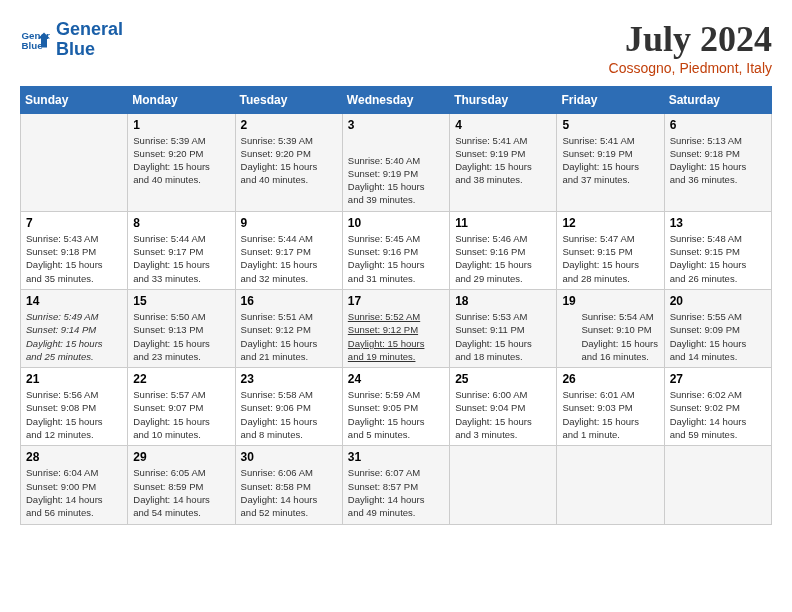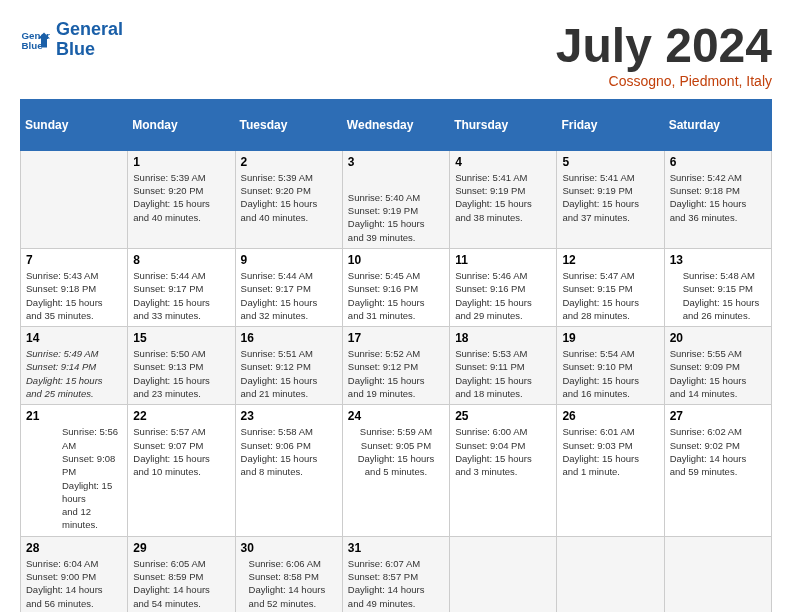--- a/index.html
+++ b/index.html
@@ -31,38 +31,39 @@
       color: #1a5fa8;
     }
     .logo-icon {
       width: 30px;
       height: 30px;
     }
     .title-block {
       text-align: right;
     }
     .month-year {
-      font-size: 48px;
+      font-size: 36px;
       font-weight: bold;
       color: #333;
       line-height: 1.1;
+      font-family: Liberation Serif, serif;
     }
     .location {
       font-size: 14px;
       color: #c2410c;
     }
     table {
       width: 100%;
       border-collapse: collapse;
       font-size: 10px;
     }
     thead tr th {
       background-color: #2d6db5;
       color: #fff;
-      padding: 18px 4px;
+      padding: 6px 4px;
       text-align: left;
       font-size: 12px;
       font-weight: bold;
       border: 1px solid #2d6db5;
     }
     tbody tr td {
       border: 1px solid #ccc;
       padding: 4px 5px;
       vertical-align: top;
       min-height: 80px;
@@ -157,21 +158,21 @@
         </td>
         <td>
           <span class="day-number">5</span>
           <div class="day-info" style="white-space: pre-line;">Sunrise: 5:41 AM
 Sunset: 9:19 PM
 Daylight: 15 hours
 and 37 minutes.</div>
         </td>
         <td>
           <span class="day-number">6</span>
-          <div class="day-info" style="white-space: pre-line;">Sunrise: 5:42 AM
+          <div class="day-info" style="white-space: pre-line;">Sunrise: 5:13 AM
 Sunset: 9:18 PM
 Daylight: 15 hours
 and 36 minutes.</div>
         </td>
       </tr>
       <tr>
         <td>
           <span class="day-number">7</span>
           <div class="day-info" style="white-space: pre-line;">Sunrise: 5:43 AM
 Sunset: 9:18 PM
@@ -208,21 +209,21 @@
         </td>
         <td>
           <span class="day-number">12</span>
           <div class="day-info" style="white-space: pre-line;">Sunrise: 5:47 AM
 Sunset: 9:15 PM
 Daylight: 15 hours
 and 28 minutes.</div>
         </td>
         <td>
           <span class="day-number">13</span>
-          <div class="day-info" style="white-space: pre-line; margin-left: 13px;">Sunrise: 5:48 AM
+          <div class="day-info" style="white-space: pre-line;">Sunrise: 5:48 AM
 Sunset: 9:15 PM
 Daylight: 15 hours
 and 26 minutes.</div>
         </td>
       </tr>
       <tr>
         <td>
           <span class="day-number">14</span>
           <div class="day-info" style="white-space: pre-line; font-style: italic;">Sunrise: 5:49 AM
 Sunset: 9:14 PM
@@ -238,72 +239,72 @@
         </td>
         <td>
           <span class="day-number">16</span>
           <div class="day-info" style="white-space: pre-line;">Sunrise: 5:51 AM
 Sunset: 9:12 PM
 Daylight: 15 hours
 and 21 minutes.</div>
         </td>
         <td>
           <span class="day-number">17</span>
-          <div class="day-info" style="white-space: pre-line;">Sunrise: 5:52 AM
+          <div class="day-info" style="white-space: pre-line; text-decoration: underline;">Sunrise: 5:52 AM
 Sunset: 9:12 PM
 Daylight: 15 hours
 and 19 minutes.</div>
         </td>
         <td>
           <span class="day-number">18</span>
           <div class="day-info" style="white-space: pre-line;">Sunrise: 5:53 AM
 Sunset: 9:11 PM
 Daylight: 15 hours
 and 18 minutes.</div>
         </td>
         <td>
           <span class="day-number">19</span>
-          <div class="day-info" style="white-space: pre-line;">Sunrise: 5:54 AM
+          <div class="day-info" style="white-space: pre-line; margin-left: 19px;">Sunrise: 5:54 AM
 Sunset: 9:10 PM
 Daylight: 15 hours
 and 16 minutes.</div>
         </td>
         <td>
           <span class="day-number">20</span>
           <div class="day-info" style="white-space: pre-line;">Sunrise: 5:55 AM
 Sunset: 9:09 PM
 Daylight: 15 hours
 and 14 minutes.</div>
         </td>
       </tr>
       <tr>
         <td>
           <span class="day-number">21</span>
-          <div class="day-info" style="white-space: pre-line; margin-left: 36px;">Sunrise: 5:56 AM
+          <div class="day-info" style="white-space: pre-line;">Sunrise: 5:56 AM
 Sunset: 9:08 PM
 Daylight: 15 hours
 and 12 minutes.</div>
         </td>
         <td>
           <span class="day-number">22</span>
           <div class="day-info" style="white-space: pre-line;">Sunrise: 5:57 AM
 Sunset: 9:07 PM
 Daylight: 15 hours
 and 10 minutes.</div>
         </td>
         <td>
           <span class="day-number">23</span>
           <div class="day-info" style="white-space: pre-line;">Sunrise: 5:58 AM
 Sunset: 9:06 PM
 Daylight: 15 hours
 and 8 minutes.</div>
         </td>
         <td>
           <span class="day-number">24</span>
-          <div class="day-info" style="white-space: pre-line; text-align: center;">Sunrise: 5:59 AM
+          <div class="day-info" style="white-space: pre-line;">Sunrise: 5:59 AM
 Sunset: 9:05 PM
 Daylight: 15 hours
 and 5 minutes.</div>
         </td>
         <td>
           <span class="day-number">25</span>
           <div class="day-info" style="white-space: pre-line;">Sunrise: 6:00 AM
 Sunset: 9:04 PM
 Daylight: 15 hours
 and 3 minutes.</div>
@@ -333,21 +334,21 @@
         </td>
         <td>
           <span class="day-number">29</span>
           <div class="day-info" style="white-space: pre-line;">Sunrise: 6:05 AM
 Sunset: 8:59 PM
 Daylight: 14 hours
 and 54 minutes.</div>
         </td>
         <td>
           <span class="day-number">30</span>
-          <div class="day-info" style="white-space: pre-line; margin-left: 8px;">Sunrise: 6:06 AM
+          <div class="day-info" style="white-space: pre-line;">Sunrise: 6:06 AM
 Sunset: 8:58 PM
 Daylight: 14 hours
 and 52 minutes.</div>
         </td>
         <td>
           <span class="day-number">31</span>
           <div class="day-info" style="white-space: pre-line;">Sunrise: 6:07 AM
 Sunset: 8:57 PM
 Daylight: 14 hours
 and 49 minutes.</div>

